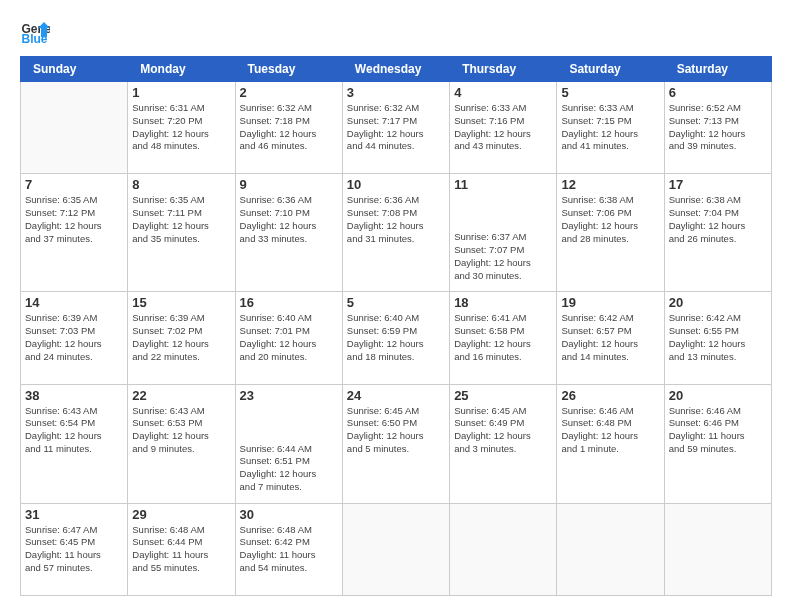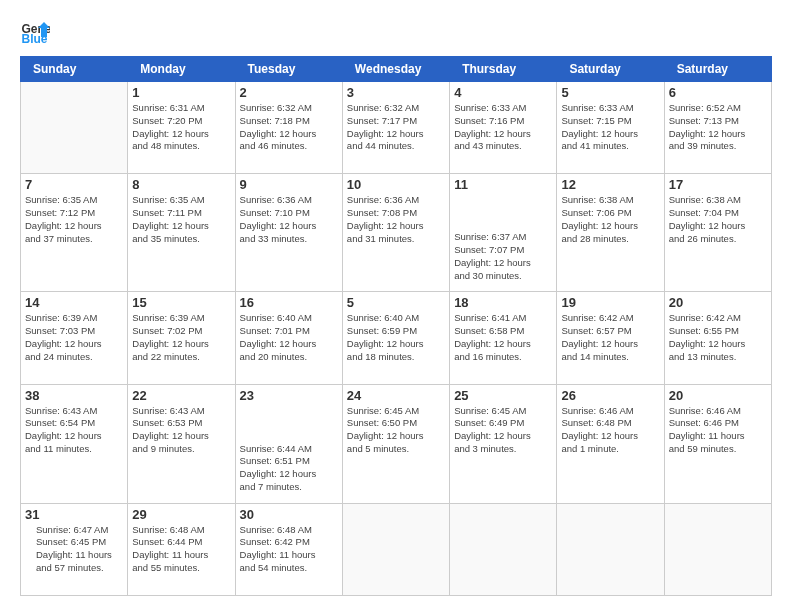--- a/index.html
+++ b/index.html
@@ -312,21 +312,21 @@
             <span class="day-num">20</span>
             <div class="cell-info" style="white-space: pre-line;">Sunrise: 6:46 AM
 Sunset: 6:46 PM
 Daylight: 11 hours
 and 59 minutes.</div>
           </td>
         </tr>
         <tr>
           <td>
             <span class="day-num">31</span>
-            <div class="cell-info" style="white-space: pre-line; margin-left: 11px;">Sunrise: 6:47 AM
+            <div class="cell-info" style="white-space: pre-line;">Sunrise: 6:47 AM
 Sunset: 6:45 PM
 Daylight: 11 hours
 and 57 minutes.</div>
           </td>
           <td>
             <span class="day-num">29</span>
             <div class="cell-info" style="white-space: pre-line;">Sunrise: 6:48 AM
 Sunset: 6:44 PM
 Daylight: 11 hours
 and 55 minutes.</div>

